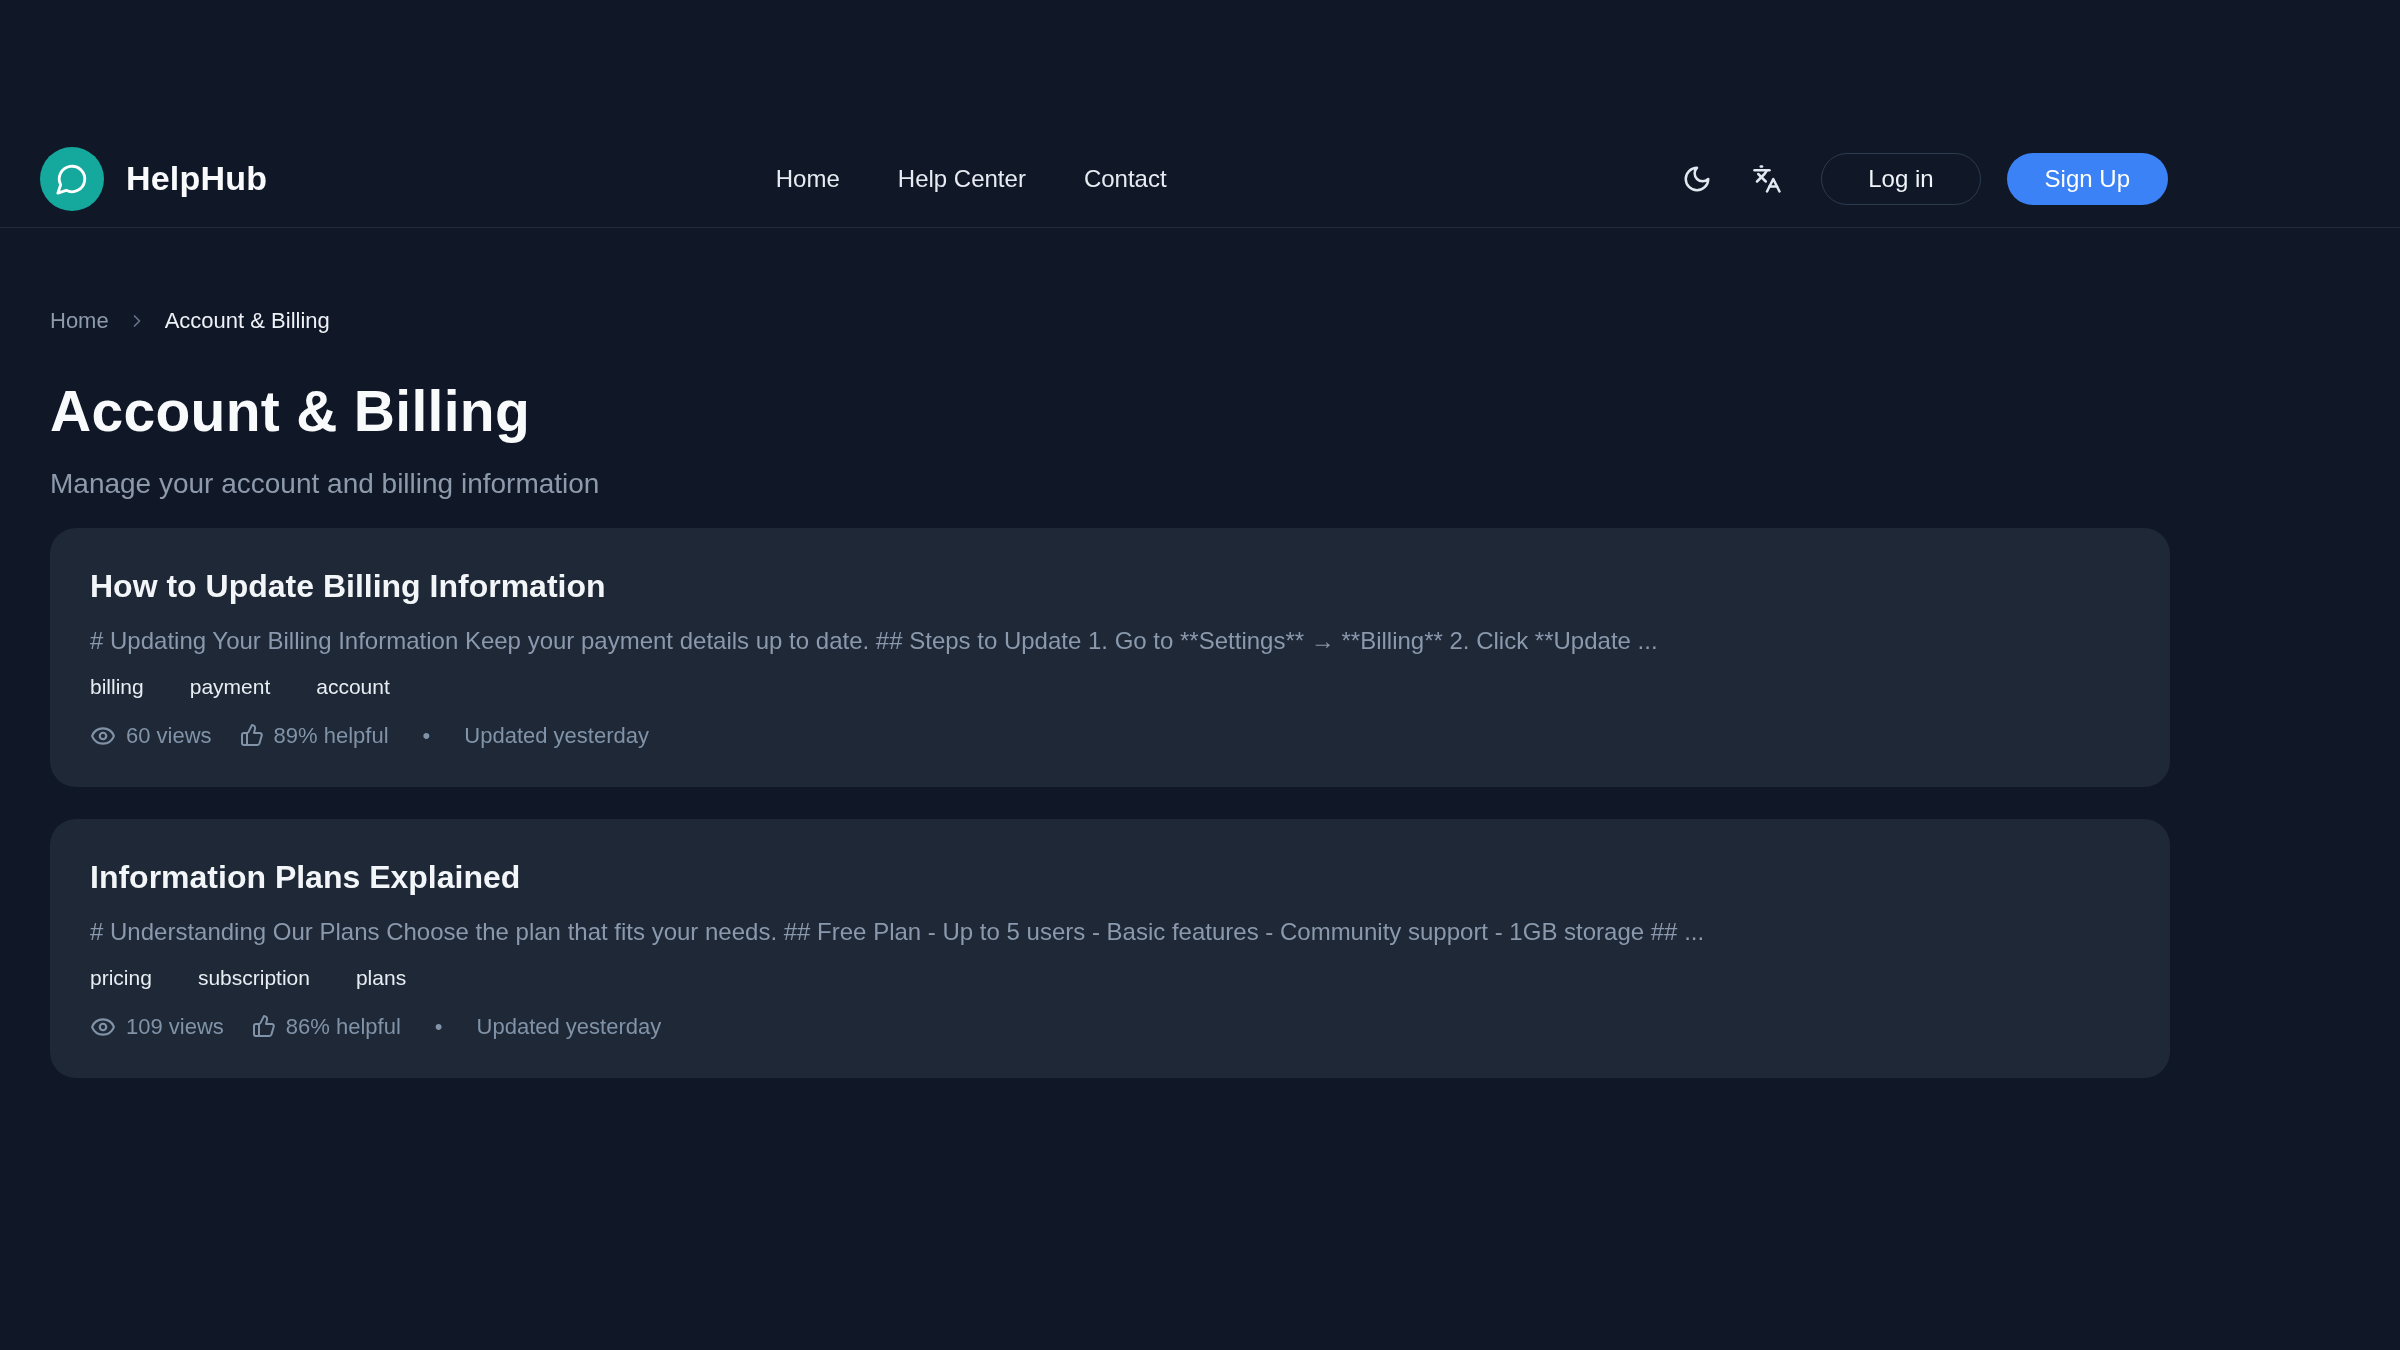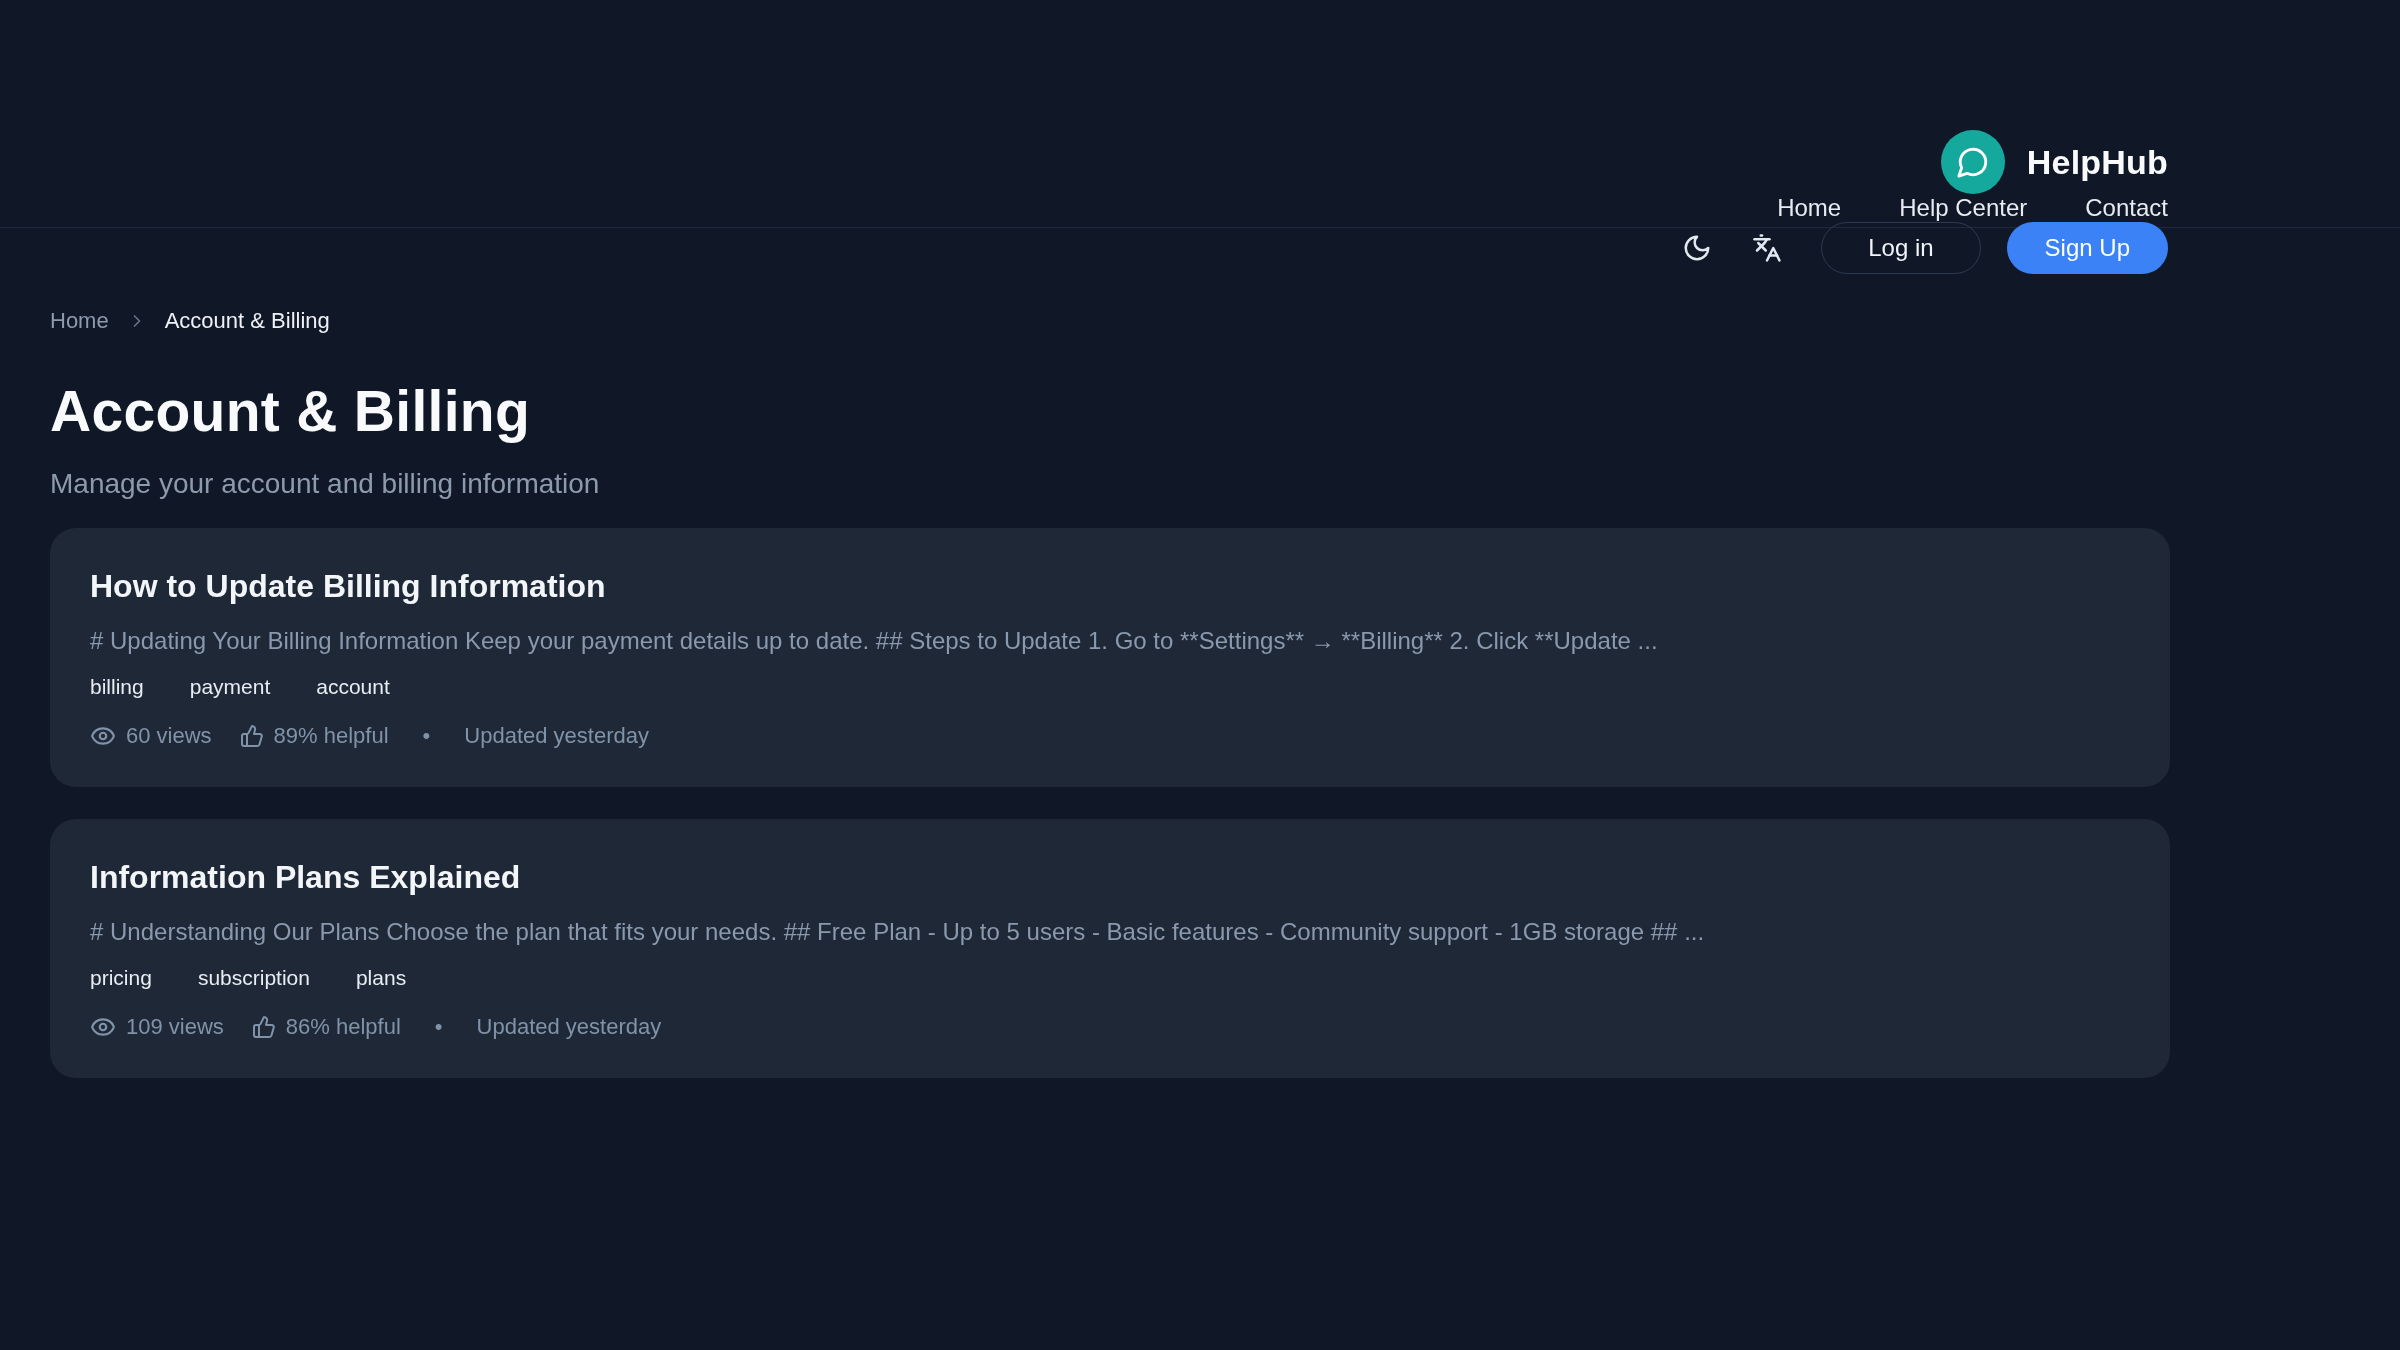--- a/index.html
+++ b/index.html
@@ -10,22 +10,22 @@
     font-family:"Liberation Sans", sans-serif;
     overflow:hidden;
   }
   svg { display:block; stroke:currentColor; fill:none; stroke-width:2; stroke-linecap:round; stroke-linejoin:round; }
 
   
   .top-spacer { height:130px; }
   .header-row {
     height:98px;
     border-bottom:1px solid #1f2b3d;
-    display:flex; align-items:flex-end;
-    padding-left:71px; padding-right:232px;flex-direction:column;
+    display:flex; align-items:center;
+    padding-left:40px; padding-right:232px;
   }
   .brand { display:flex; align-items:center; gap:22px; cursor:pointer; }
   .logo-circle {
     width:64px; height:64px; border-radius:50%;
     background:#15a89c; color:#ffffff;
     display:flex; align-items:center; justify-content:center;
   }
   .brand-name { font-size:34px; font-weight:bold; color:#f8fafc; letter-spacing:.2px; }
   .nav { flex:1; display:flex; justify-content:center; gap:58px; }
   .nav a { color:#e7ecf2; font-size:24px; text-decoration:none; }
@@ -70,21 +70,21 @@
   .card-excerpt {
     margin-top:16px; font-size:24px; color:#8a99ad; line-height:1.4;
     white-space:nowrap; overflow:hidden;
   }
   .tag-row { margin-top:18px; display:flex; gap:46px; }
   .tag { font-size:21px; font-weight:normal; color:#e8edf3; }
   .meta-row {
     margin-top:24px; display:flex; align-items:center; gap:28px;
     font-size:22px; color:#8193a8;
   }
-  .meta-item { display:flex; align-items:center; gap:10px; }
+  .meta-item { display:flex; gap:10px; }
   .meta-dot { color:#8193a8; padding:0 6px; }
 </style>
 </head>
 <body>
 
 <div class="top-spacer"></div>
 
 <header class="header-row">
   <div class="brand">
     <span class="logo-circle">

